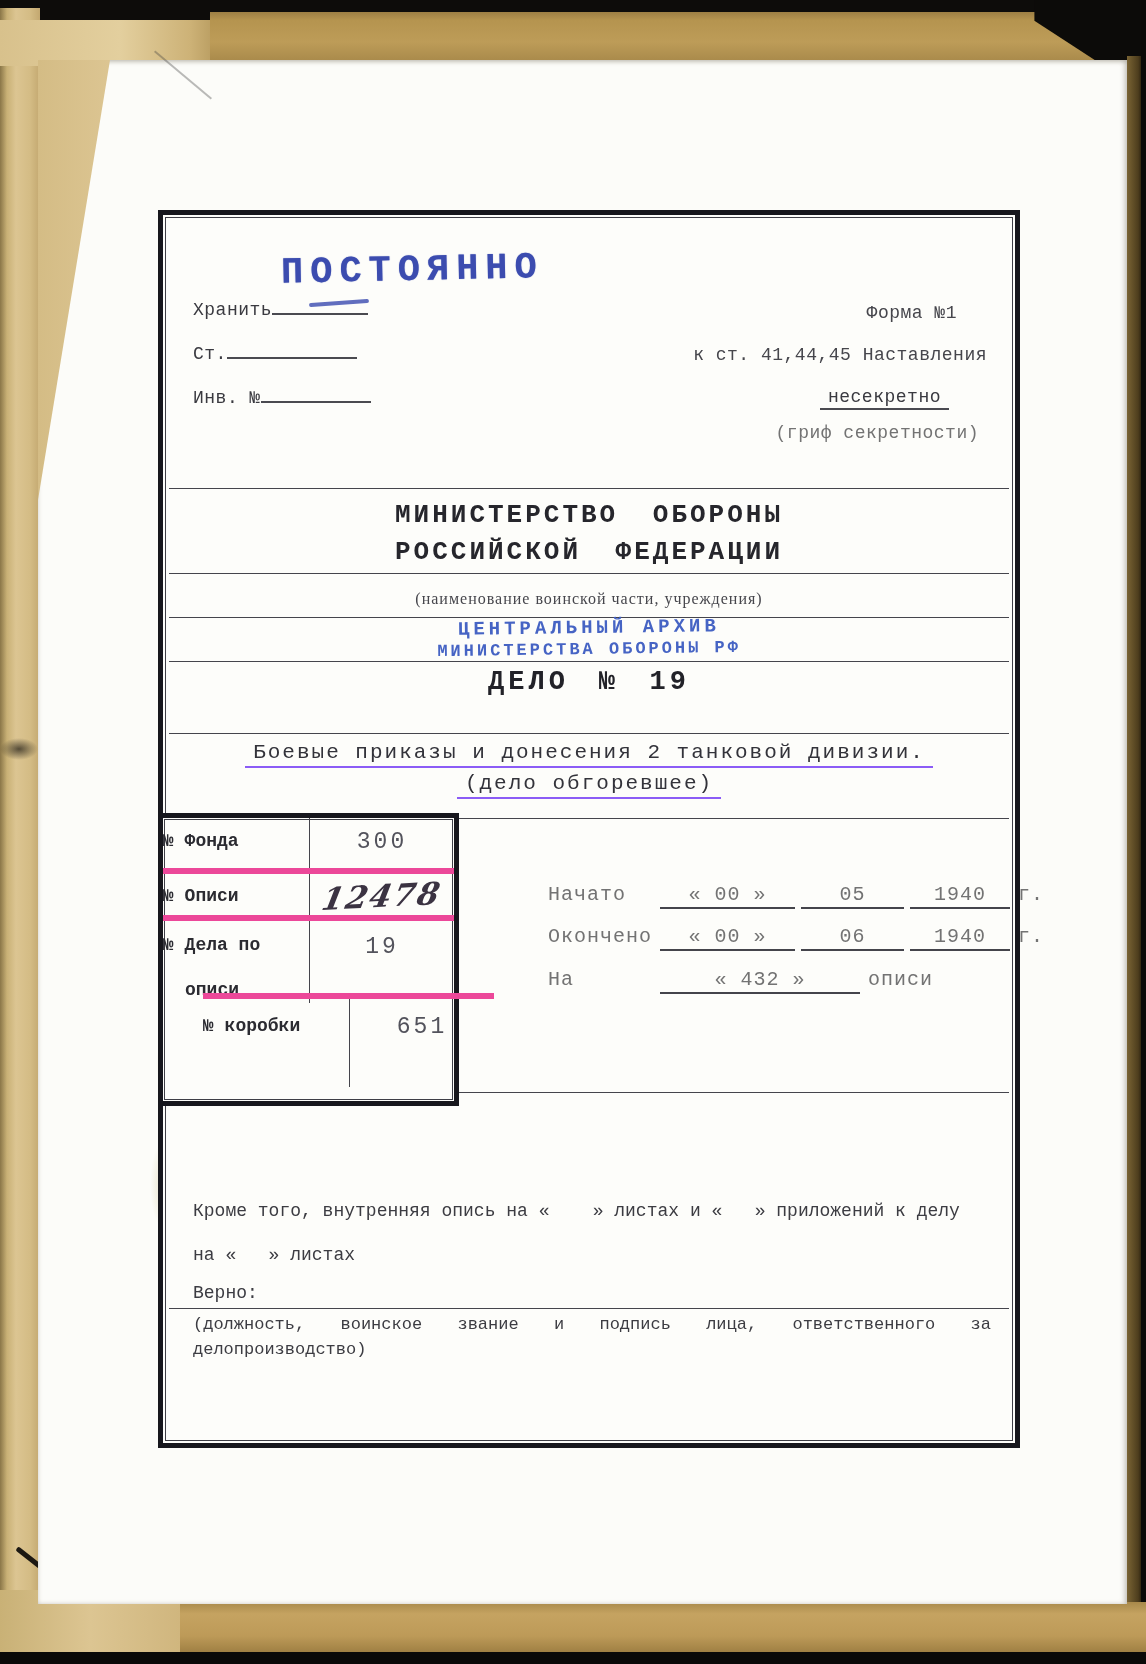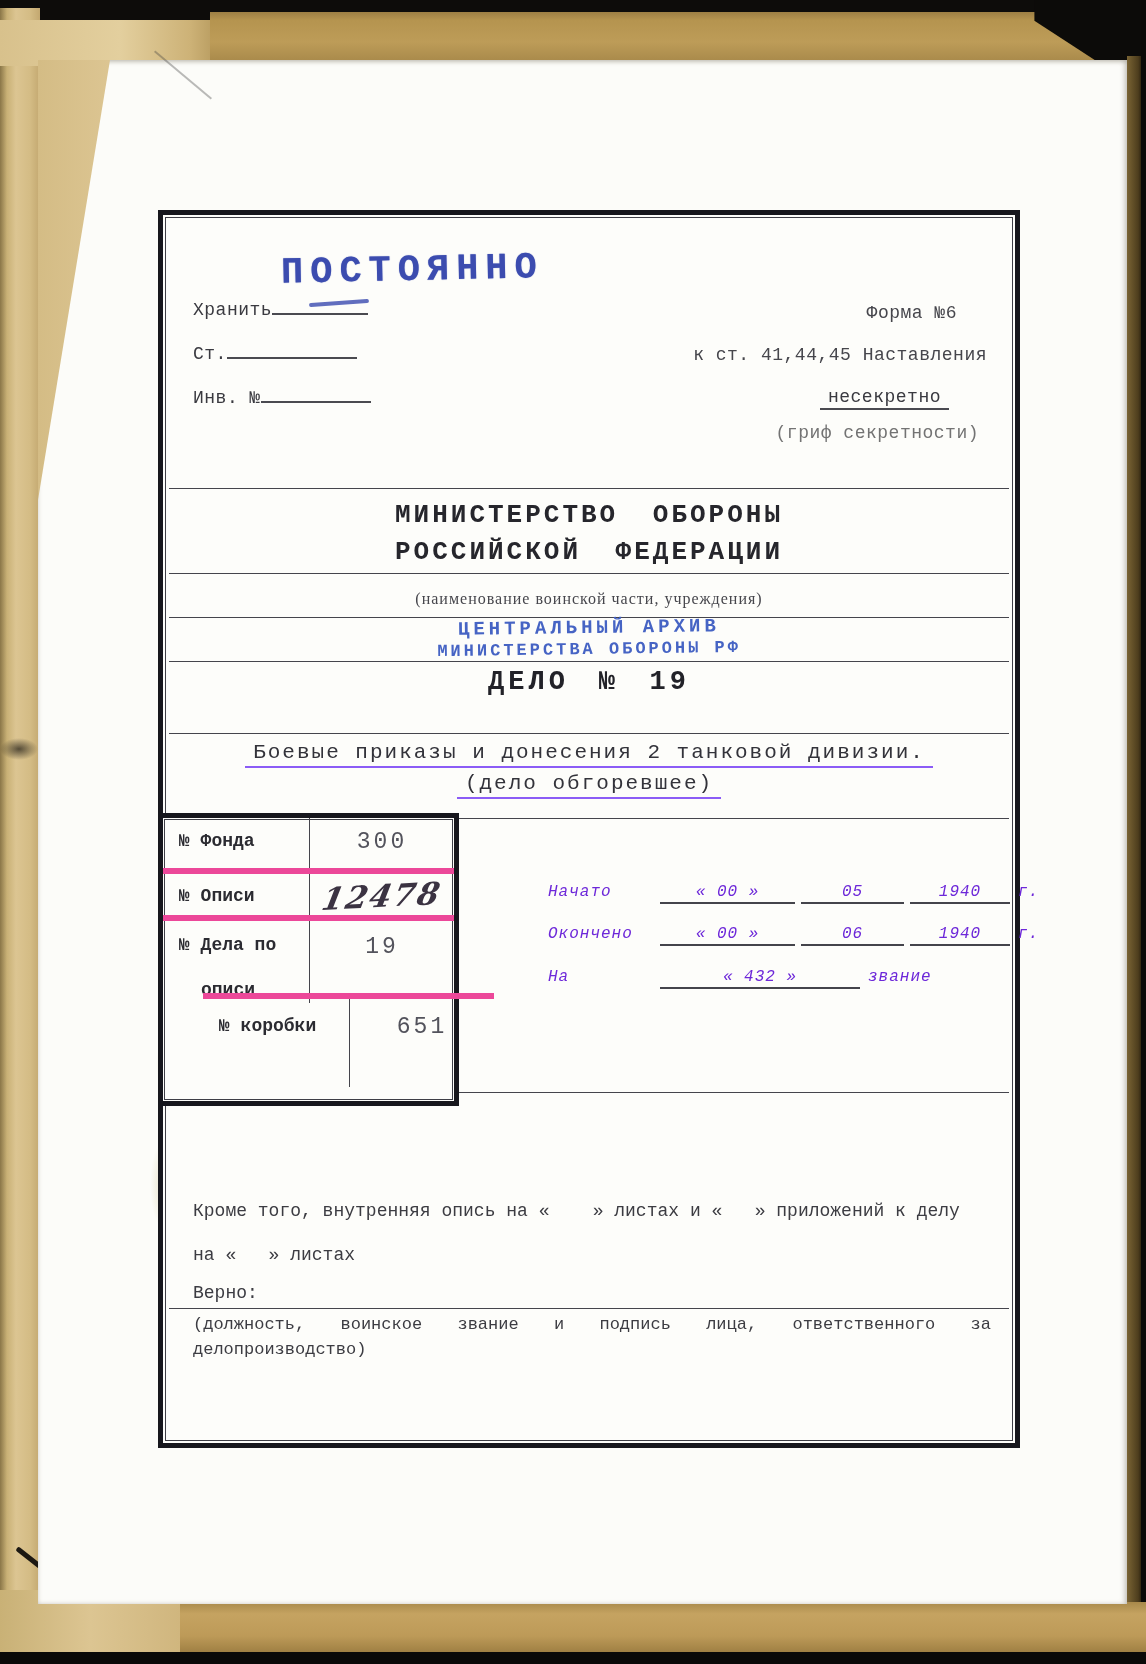--- a/index.html
+++ b/index.html
@@ -70,28 +70,28 @@
   .subject{position:absolute;left:0;width:100%;text-align:center;font-size:21px;letter-spacing:2px;color:#33333a;}
   .subject span{display:inline-block;border-bottom:2px solid #8b5cf6;padding:0 8px 2px 8px;}
 
   
   .reg-table{position:absolute;left:-5px;top:598px;width:301px;height:293px;
     border:5px solid #17171d;background:#fdfdfa;box-sizing:border-box;}
   .reg-inner{position:absolute;inset:1px;border:1px solid #3e3e46;}
   .reg-row{position:absolute;left:0;width:100%;display:flex;}
   .reg-row + .reg-row{border-top:6px solid #ec4899;box-sizing:border-box;}
   .reg-label{width:147px;border-right:1px solid #45454c;box-sizing:border-box;
-    font-weight:bold;font-size:18px;color:#2b2b31;padding-left:16px;}
+    font-weight:bold;font-size:18px;color:#2b2b31;padding-left:0;}
   .reg-label .wrap{display:block;padding-left:22px;text-indent:-22px;line-height:45px;}
   .reg-value{flex:1;text-align:center;font-size:23px;color:#53535c;letter-spacing:3px;}
   .handwritten{font-family:"DejaVu Serif","Liberation Serif",serif;font-style:italic;font-weight:bold;
     font-size:31px;color:#3b3342;letter-spacing:2px;transform:skewX(-14deg) rotate(-3deg);display:inline-block;}
 
   
-  .date-row{position:absolute;left:385px;display:flex;align-items:baseline;font-size:16px;color:#6d28d9;letter-spacing:1px;font-style:italic;}
+  .date-row{position:absolute;left:385px;display:flex;align-items:baseline;font-size:20px;color:#737373;letter-spacing:1px;}
   .date-row .lbl{width:112px;}
   .seg{display:inline-block;text-align:center;border-bottom:2px solid #44444b;padding-bottom:1px;}
   .seg.day{width:135px;}
   .seg.mon{width:103px;margin-left:6px;}
   .seg.yr{width:100px;margin-left:6px;}
   .seg.sheets{width:200px;}
   .suffix{margin-left:8px;}
 
   .foot{position:absolute;left:30px;right:24px;font-size:18px;color:#3c3c42;white-space:pre-wrap;}
   .sig1{position:absolute;left:30px;right:24px;font-size:17px;color:#3c3c42;
@@ -124,21 +124,21 @@
     <div class="form">
       <div class="form-inner"></div>
 
       <div class="stamp-post">ПОСТОЯННО</div>
       <div class="stamp-post-mark"></div>
 
       <div class="t" style="left:30px;top:82px;"><span>Хранить</span><span class="uline" style="width:96px;"></span></div>
       <div class="t" style="left:30px;top:126px;"><span>Ст.</span><span class="uline" style="width:130px;"></span></div>
       <div class="t" style="left:30px;top:170px;"><span>Инв. №</span><span class="uline" style="width:110px;"></span></div>
 
-      <div class="t" style="right:58px;top:88px;color:#46464c;">Форма №6</div>
+      <div class="t" style="right:58px;top:88px;color:#46464c;">Форма №1</div>
       <div class="t" style="right:28px;top:130px;color:#46464c;">к ст. 41,44,45 Наставления</div>
       <div class="t" style="right:66px;top:172px;border-bottom:2px solid #4a4a50;padding:0 8px 1px 8px;">несекретно</div>
       <div class="t" style="right:36px;top:208px;color:#737373;">(гриф секретности)</div>
 
       <div class="hline" style="top:273px;"></div>
       <div class="hline" style="top:358px;"></div>
       <div class="hline" style="top:402px;"></div>
       <div class="hline" style="top:446px;"></div>
       <div class="hline" style="top:518px;"></div>
       <div class="hline" style="top:603px;"></div>
@@ -191,21 +191,21 @@
       <div class="date-row" style="top:710px;">
         <span class="lbl">Окончено</span>
         <span class="seg day">« 00 »</span>
         <span class="seg mon">06</span>
         <span class="seg yr">1940</span>
         <span class="suffix">г.</span>
       </div>
       <div class="date-row" style="top:753px;">
         <span class="lbl">На</span>
         <span class="seg sheets">« 432 »</span>
-        <span class="suffix">звание</span>
+        <span class="suffix">описи</span>
       </div>
 
       <div class="foot" style="top:986px;">Кроме того, внутренняя опись на «&nbsp;&nbsp;&nbsp;&nbsp;» листах и «&nbsp;&nbsp;&nbsp;» приложений к делу</div>
       <div class="foot" style="top:1030px;">на «&nbsp;&nbsp;&nbsp;» листах</div>
       <div class="foot" style="top:1068px;">Верно:</div>
       <div class="sig1" style="top:1100px;">(должность, воинское звание и подпись лица, ответственного за</div>
       <div class="sig2" style="top:1125px;">делопроизводство)</div>
     </div>
   </div>
 </div>

